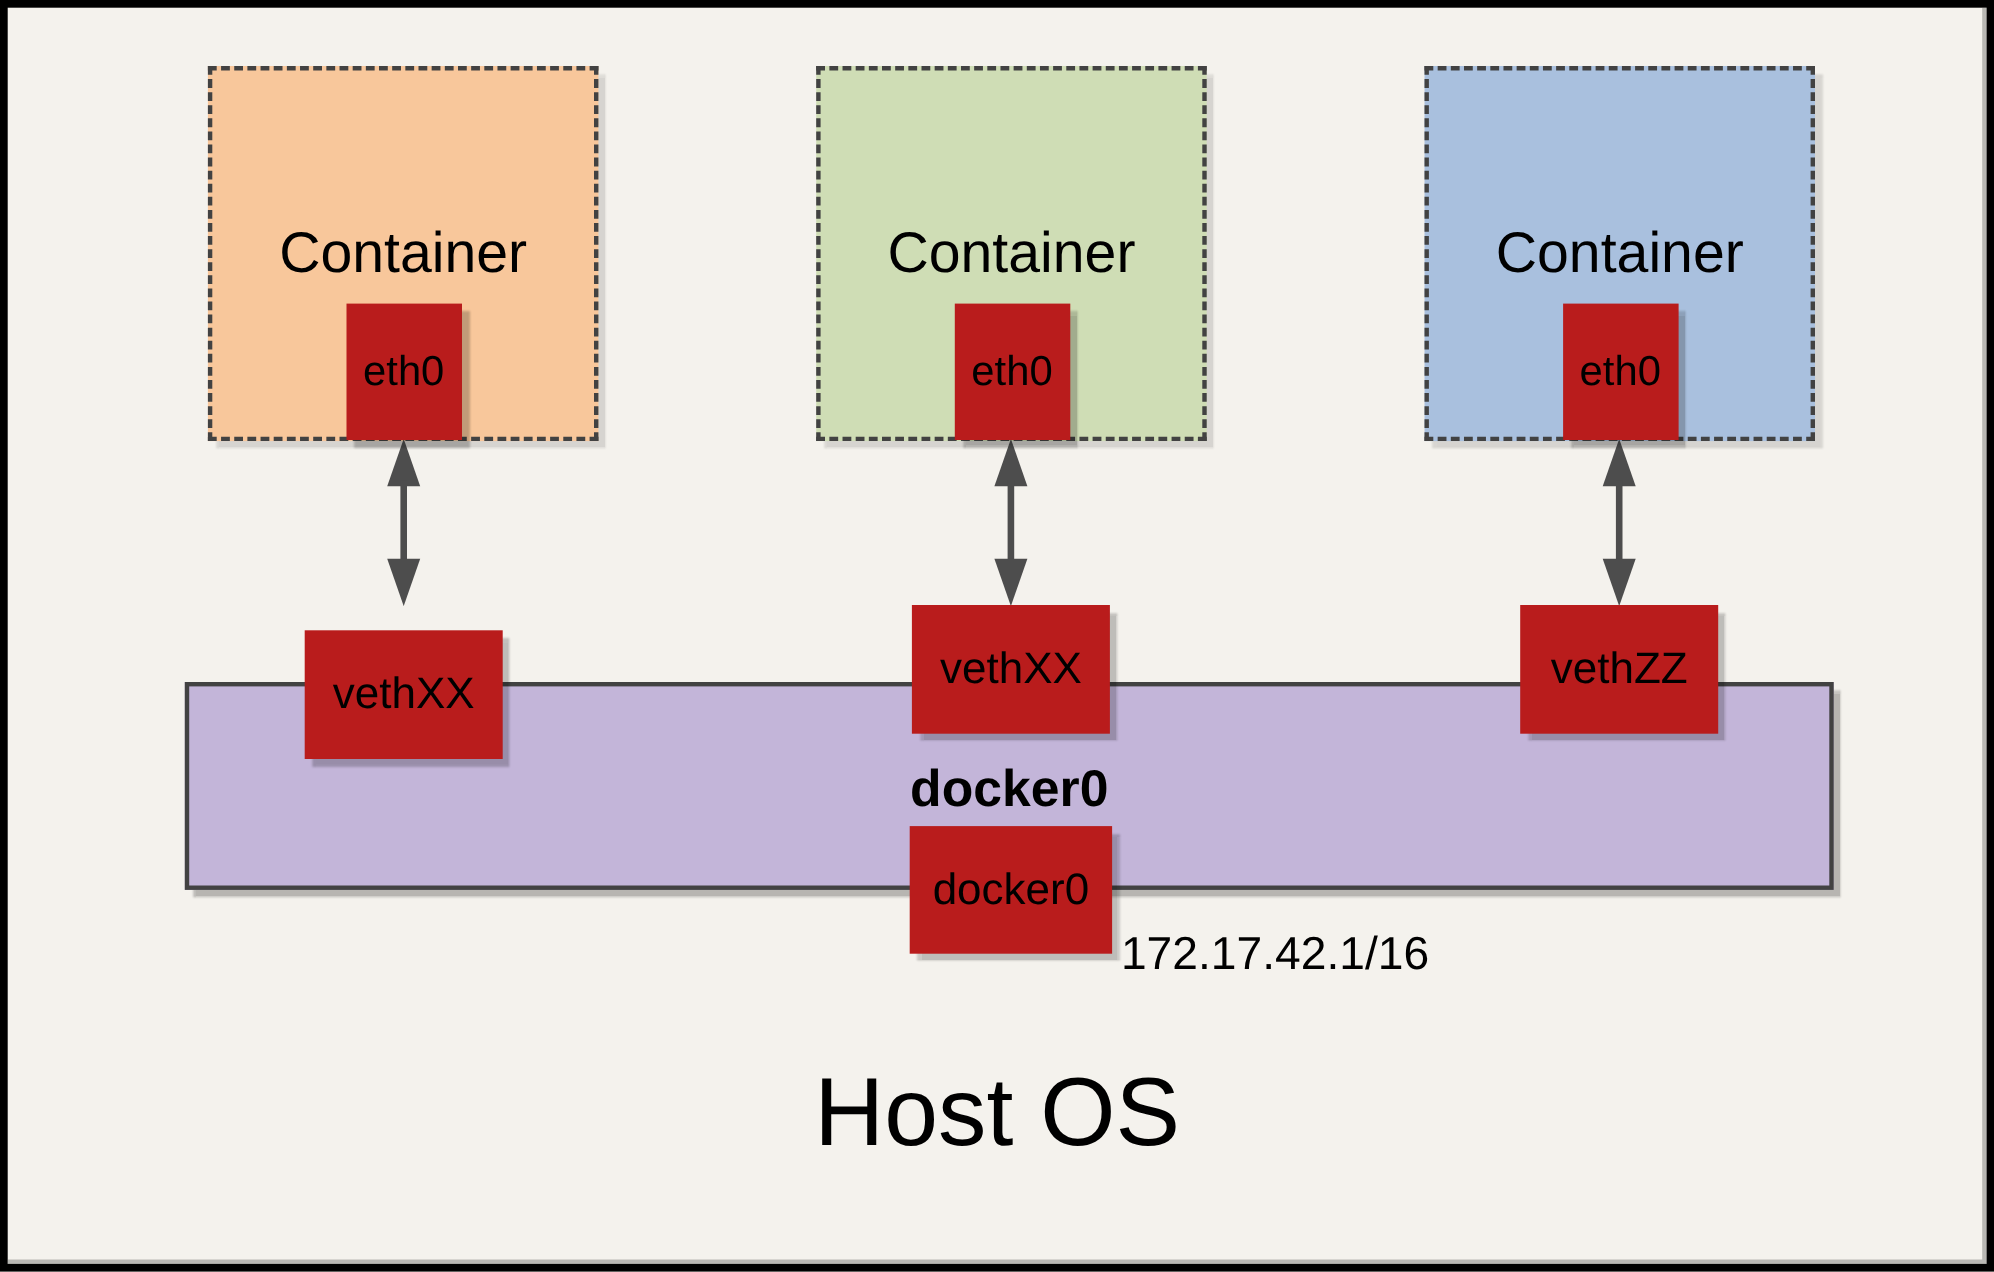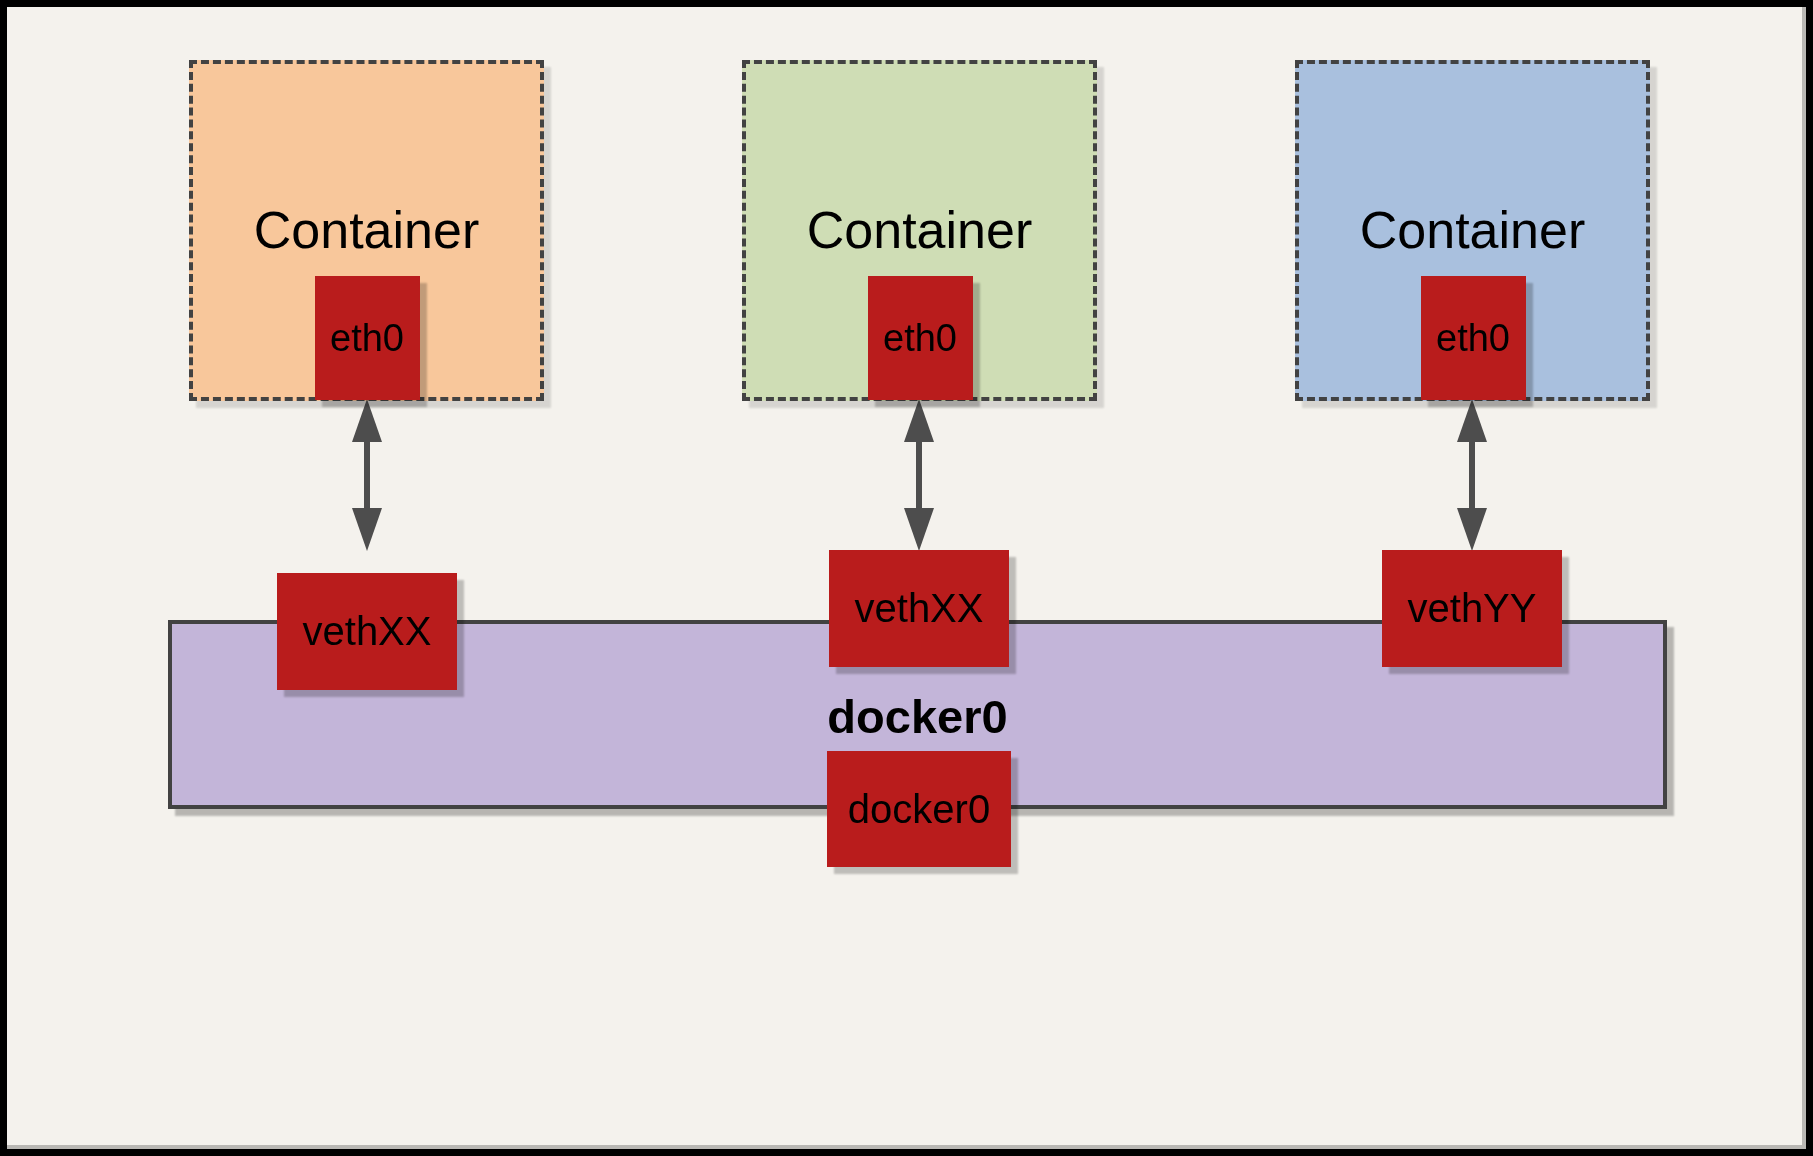--- a/index.html
+++ b/index.html
@@ -126,18 +126,20 @@
     <line x1="20" y1="38" x2="20" y2="114" stroke="#4d4d4d" stroke-width="6"></line>
     <polygon points="20,152 5,109 35,109" fill="#4d4d4d"></polygon>
   </svg>
 
   <div class="bridge-bar">
     <div class="bridge-label">docker0</div>
   </div>
 
   <div class="note veth-box veth-1">vethXX</div>
   <div class="note veth-box veth-2">vethXX</div>
-  <div class="note veth-box veth-3">vethYY</div>
+  <div class="note veth-box veth-3">vethZZ</div>
 
   <div class="note docker-iface-box">docker0</div>
+  <div class="ip-label">172.17.42.1/16</div>
 
+  <div class="host-label">Host OS</div>
 
 </div>
 
 </body></html>

